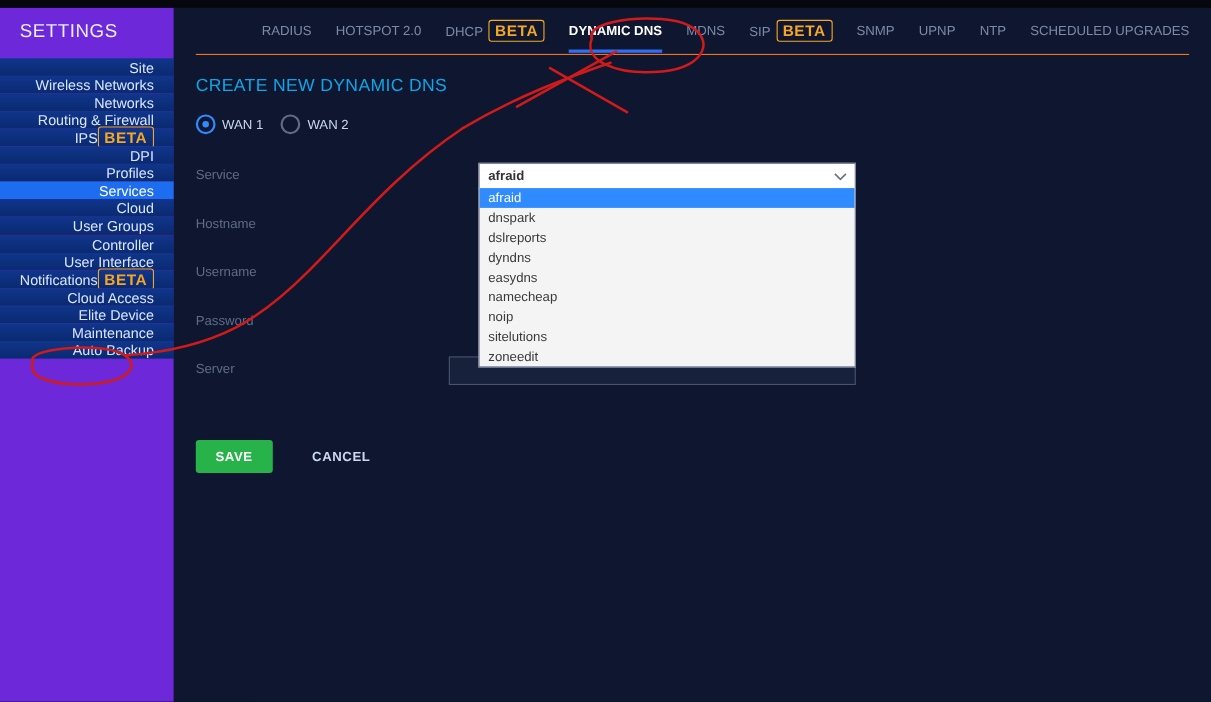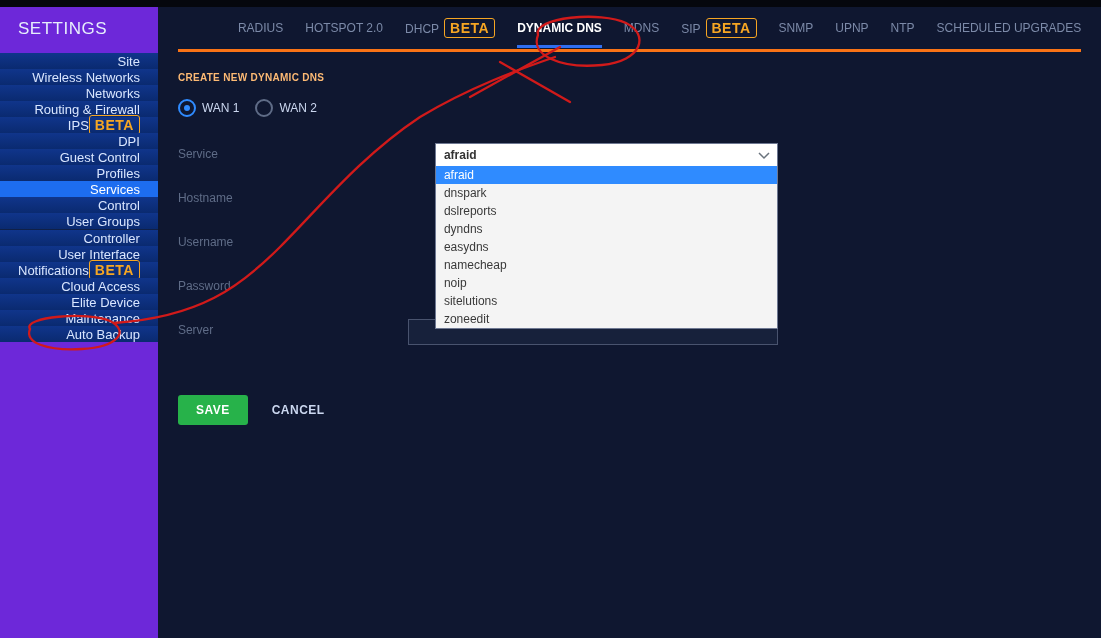--- a/index.html
+++ b/index.html
@@ -9,45 +9,45 @@
   
   .side{width:200px;background:#6d28d9;display:flex;flex-direction:column;}
   .side-heading{padding:12px 18px 14px;font-size:17px;font-weight:400;letter-spacing:0.5px;color:#e6eefc;}
   .side-list{display:flex;flex-direction:column;}
   .side-item{display:flex;align-items:center;justify-content:flex-end;height:16px;padding:0 18px;font-size:13px;color:#d9e6ff;cursor:pointer;background:linear-gradient(180deg,#10358b 0%,#0a2a70 100%);}
   .side-item.active{background:#1d6df0;color:#fff;font-weight:500;}
   .side-sep{height:1px;background:#102047;margin:0;}
   .badge{display:inline-block;padding:1px 5px;font-size:14px;border:1px solid #f6a623;color:#f6a623;border-radius:3px;letter-spacing:0.5px;font-weight:600;}
   
   .main{flex:1;display:flex;flex-direction:column;background:#0f1730;padding:0 20px;}
-  .tabs{display:flex;align-items:center;gap:22px;height:42px;border-bottom:3px solid #f97316;font-size:12px;padding-left:60px;}
+  .tabs{display:flex;align-items:center;gap:22px;height:42px;border-bottom:1px solid #f97316;font-size:12px;padding-left:60px;}
   .tab{color:#7c8aa8;padding:12px 0;white-space:nowrap;cursor:pointer;position:relative;}
   .tab .badge{margin-left:5px;}
   .tab.active{color:#fff;font-weight:600;}
   .tab.active::after{content:"";position:absolute;left:0;right:0;bottom:-1px;height:3px;background:#2f6ef0;}
-  .section-title{font-size:10px;font-weight:700;color:#fdba74;margin:20px 0 16px;letter-spacing:0.3px;}
+  .section-title{font-size:16px;font-weight:400;color:#0ea5e9;margin:20px 0 16px;letter-spacing:0.3px;}
   .form{display:flex;flex-direction:column;gap:18px;}
   .row{display:flex;align-items:flex-start;min-height:26px;}
   .row-label{width:230px;color:#5f6c87;font-size:12px;padding-top:4px;}
   .row-ctl{flex:1;display:flex;align-items:flex-end;gap:16px;max-width:370px;}
   .radio{display:inline-flex;align-items:center;gap:6px;color:#cbd7ef;font-size:12px;cursor:pointer;}
   .radio-dot{width:14px;height:14px;border:2px solid #5f6c87;border-radius:50%;display:inline-flex;align-items:center;justify-content:center;}
   .radio.checked .radio-dot{border-color:#2f8bff;}
   .radio.checked .radio-dot::after{content:"";width:6px;height:6px;background:#2f8bff;border-radius:50%;}
   
   .select-wrap{position:relative;width:370px;margin-left:27px;}
   .select-head{height:22px;border:1px solid #6e7892;background:#fff;color:#333;display:flex;align-items:center;padding:0 8px;font-size:12px;font-weight:600;cursor:pointer;position:relative;}
   .select-caret{position:absolute;right:6px;top:50%;transform:translateY(-50%);}
   .select-caret svg{display:block;}
   .select-list{position:absolute;left:0;right:0;top:23px;background:#f4f4f4;border:1px solid #6e7892;border-top:none;max-height:170px;overflow:auto;z-index:5;}
   .select-opt{padding:2px 8px;font-size:12px;color:#3a3a3a;cursor:pointer;}
   .select-opt.sel{background:#2f8bff;color:#fff;}
   .input{width:370px;height:24px;border:1px solid #49536e;background:#17213b;}
   
-  .btn-row{display:flex;align-items:center;gap:24px;margin-top:50px;}
+  .btn-row{display:flex;align-items:center;gap:36px;margin-top:50px;}
   .btn-save{background:#27b24a;color:#fff;border:none;padding:8px 18px;font-size:12px;font-weight:600;border-radius:3px;cursor:pointer;letter-spacing:0.5px;}
   .btn-cancel{color:#cbd7ef;font-size:12px;font-weight:600;letter-spacing:0.5px;cursor:pointer;}
   
   .ann{position:absolute;top:7px;left:0;width:1101px;height:631px;pointer-events:none;z-index:50;}
 </style>
 </head>
 <body>
 
 <div class="topbar"></div>
 
@@ -69,30 +69,27 @@
           <span>Routing &amp; Firewall</span>
         </div>
         <div class="side-item">
           <span>IPS</span>
           <span class="badge">BETA</span>
         </div>
         <div class="side-item">
           <span>DPI</span>
         </div>
         <div class="side-item">
-          <span>Guest Control</span>
-        </div>
-        <div class="side-item">
           <span>Profiles</span>
         </div>
         <div class="side-item active">
           <span>Services</span>
         </div>
         <div class="side-item">
-          <span>Control</span>
+          <span>Cloud</span>
         </div>
         <div class="side-item">
           <span>User Groups</span>
         </div>
         <div class="side-sep"></div>
         <div class="side-item">
           <span>Controller</span>
         </div>
         <div class="side-item">
           <span>User Interface</span>

